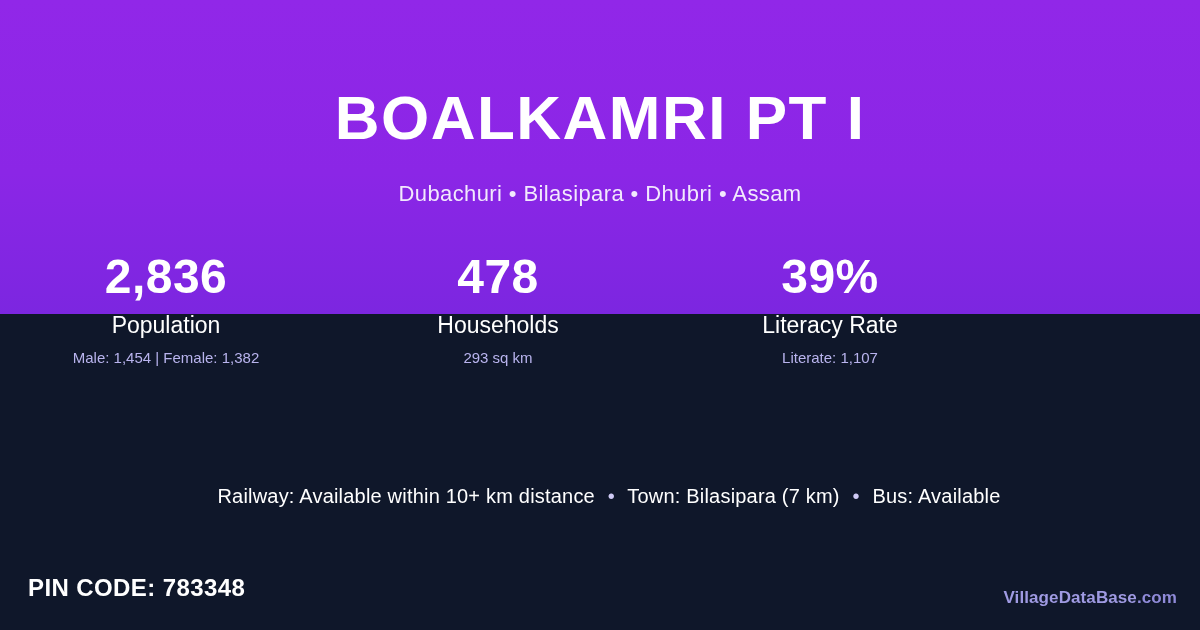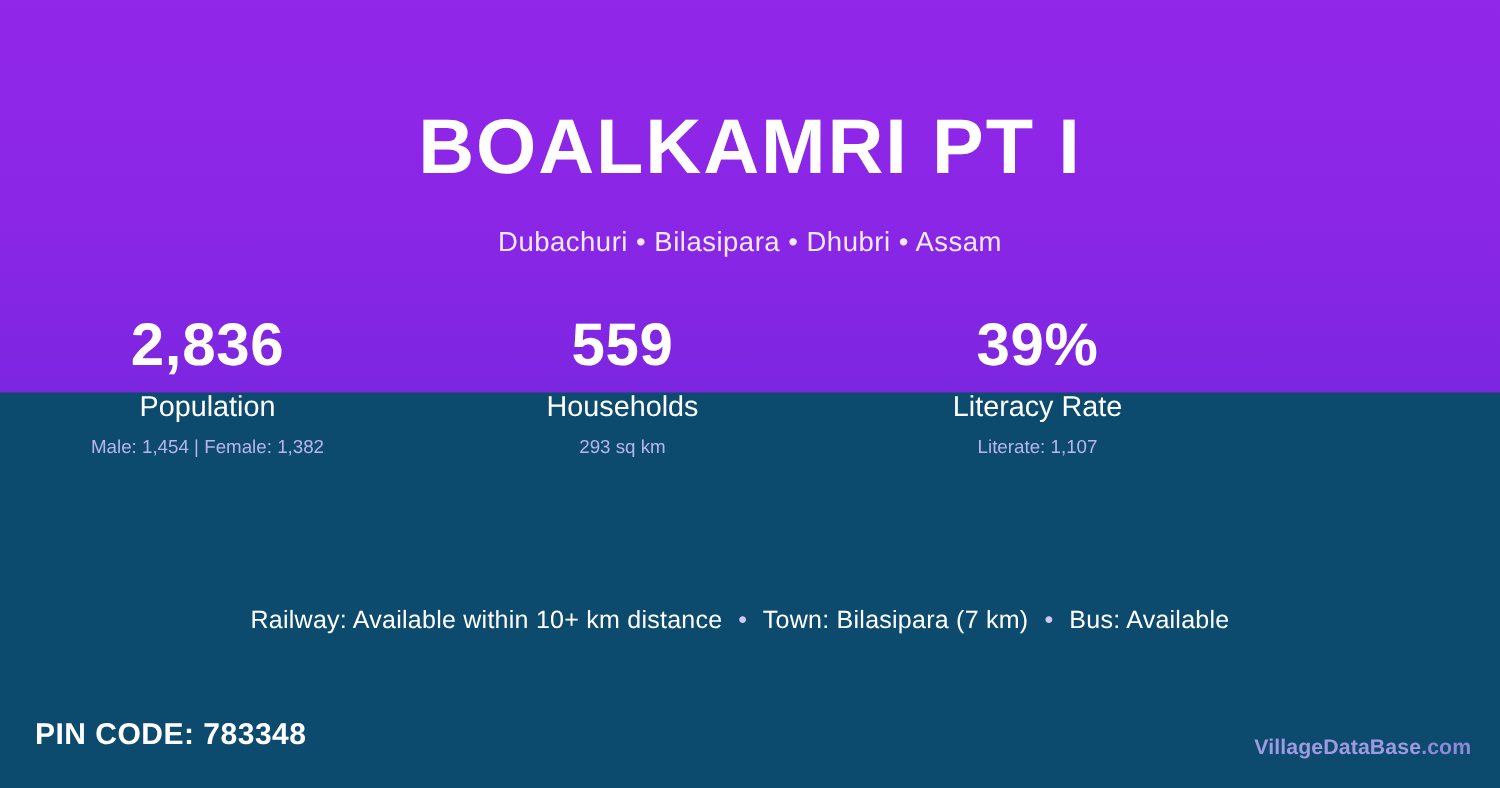--- a/index.html
+++ b/index.html
@@ -10,21 +10,21 @@
     width: 1200px;
     height: 630px;
     font-family: "Liberation Sans", sans-serif;
     background: #1a11b8;
     overflow: hidden;
   }
   .card {
     position: relative;
     width: 1200px;
     height: 630px;
-    background: #0c4a6e;
+    background: #0f172a;
     overflow: hidden;
   }
   .top-band {
     position: absolute;
     left: 0;
     top: 0;
     width: 1200px;
     height: 314px;
     background: linear-gradient(180deg, #9127e8 0%, #8b26e6 55%, #7c26e0 100%);
   }
@@ -85,20 +85,21 @@
   }
   .facilities {
     position: absolute;
     left: 0;
     top: 485px;
     width: 1184px;
     text-align: center;
     color: #ffffff;
     font-size: 20px;
     letter-spacing: 0.2px;
+    padding-left: 17px;
   }
   .facilities .sep {
     color: #cfcaf5;
     padding: 0 7px;
   }
   .pin {
     position: absolute;
     left: 28px;
     top: 574px;
     color: #ffffff;
@@ -129,21 +130,21 @@
 
   <div class="stats">
 
     <div class="stat">
       <div class="stat-value">2,836</div>
       <div class="stat-label">Population</div>
       <div class="stat-sub">Male: 1,454 | Female: 1,382</div>
     </div>
 
     <div class="stat">
-      <div class="stat-value">559</div>
+      <div class="stat-value">478</div>
       <div class="stat-label">Households</div>
       <div class="stat-sub">293 sq km</div>
     </div>
 
     <div class="stat">
       <div class="stat-value">39%</div>
       <div class="stat-label">Literacy Rate</div>
       <div class="stat-sub">Literate: 1,107</div>
     </div>
 

